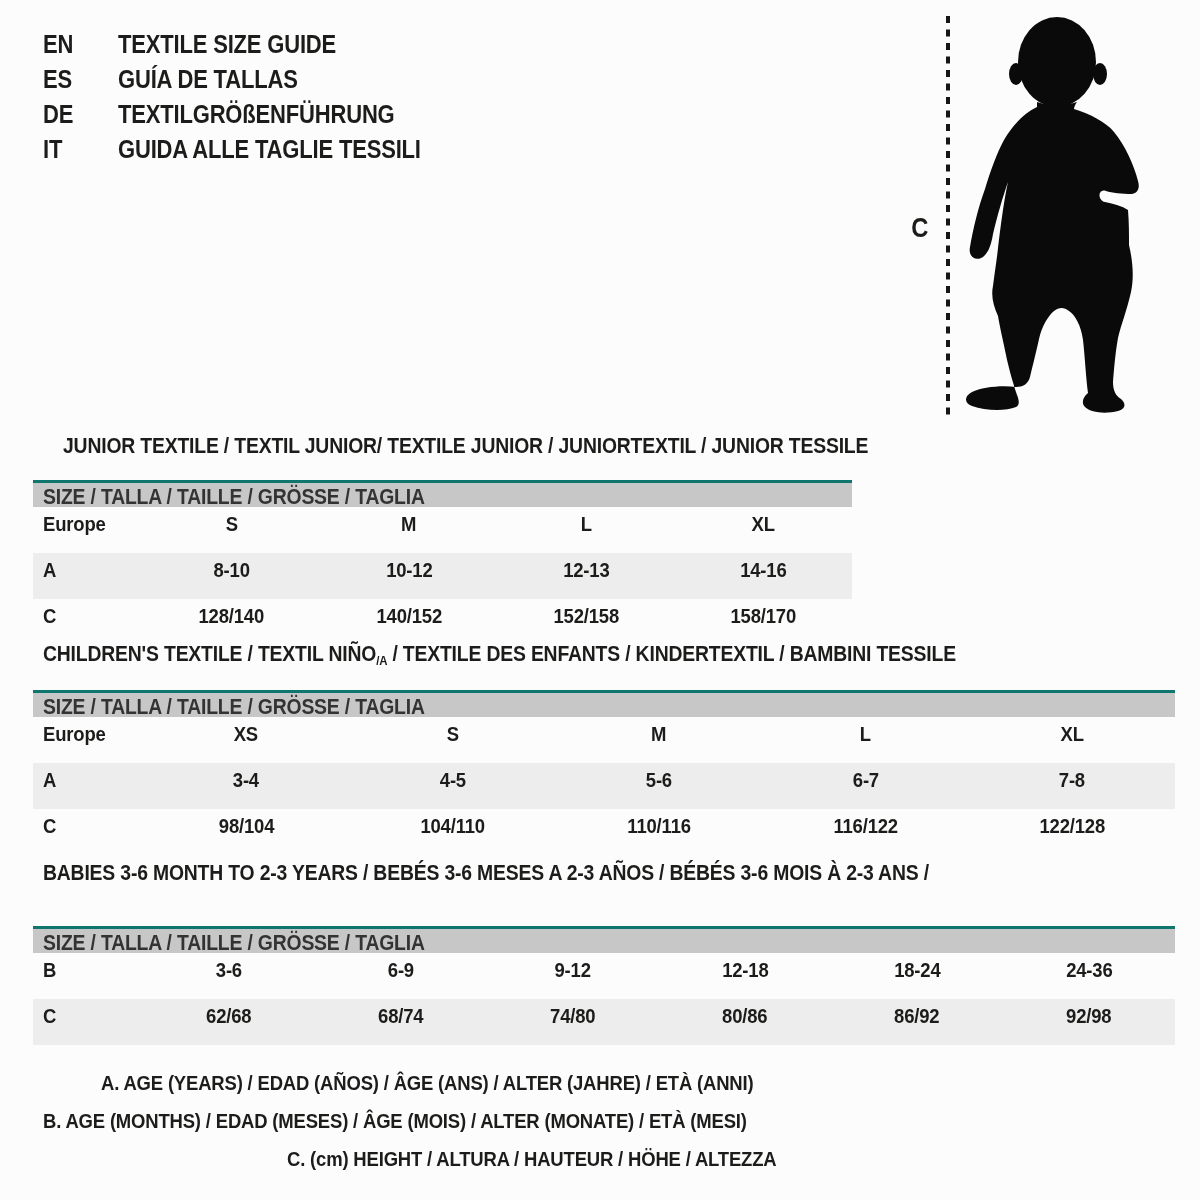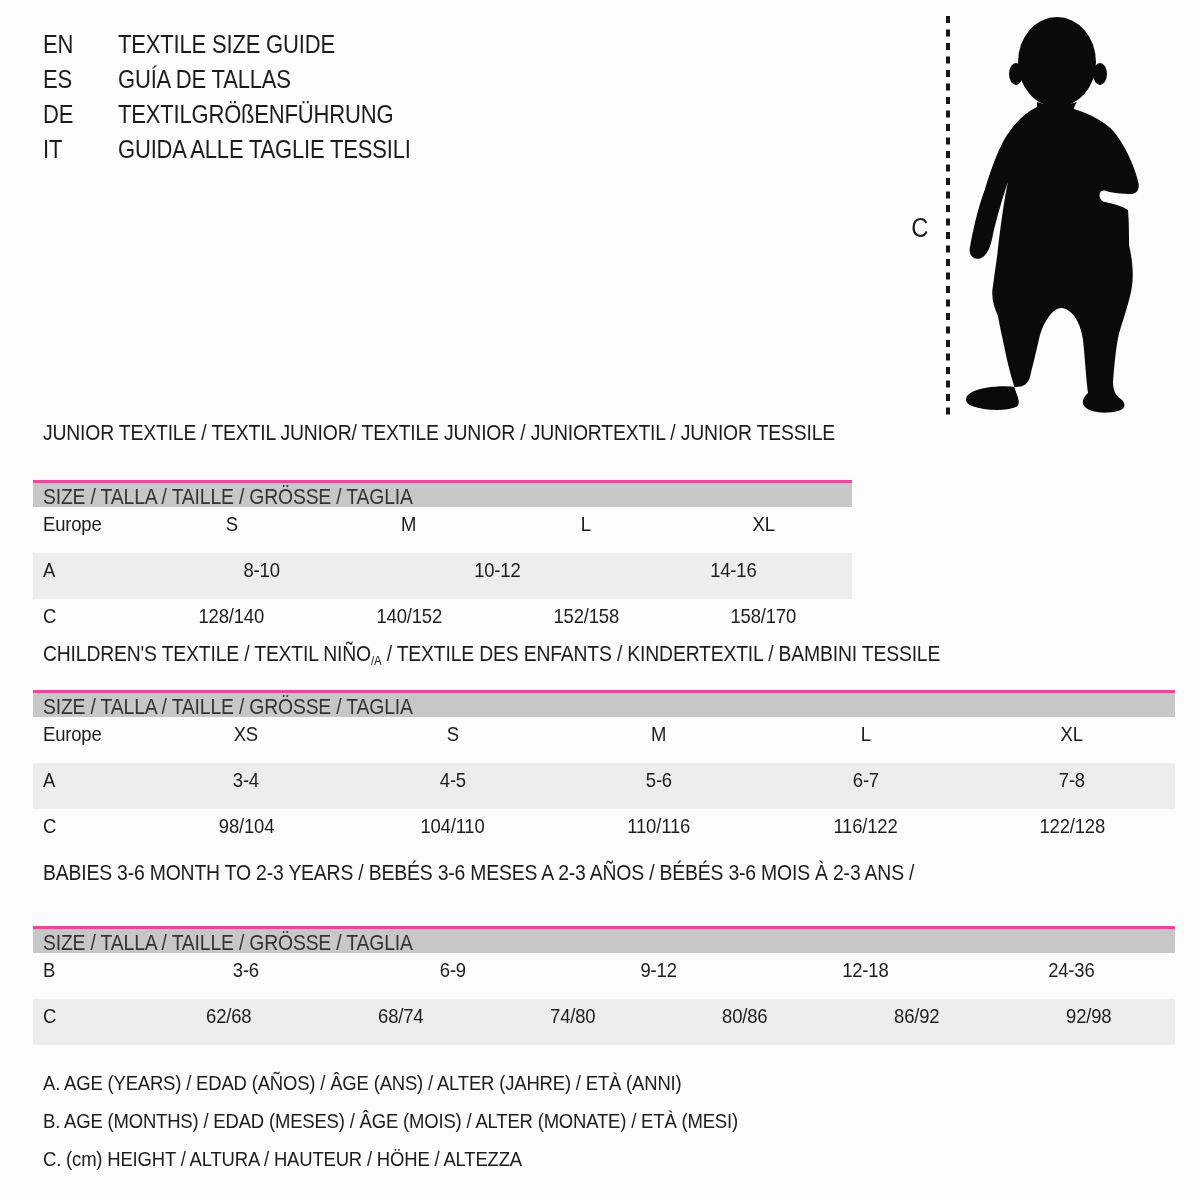--- a/index.html
+++ b/index.html
@@ -1,41 +1,41 @@
 <!DOCTYPE html>
 <html><head>
 <meta charset="utf-8">
 <style>
   html,body{margin:0;padding:0;}
   body{background:#ffffff;font-family:"Liberation Sans","DejaVu Sans",sans-serif;}
   .page{position:relative;width:1200px;height:1200px;background:#fcfcfc;overflow:hidden;
-        color:#1c1c1b;font-weight:normal;letter-spacing:-0.2px;}
+        color:#1c1c1b;font-weight:bold;letter-spacing:-0.2px;}
   
   .sx{display:inline-block;transform:scaleX(0.88);white-space:nowrap;}
   .sx.l{transform-origin:0 50%;}
   
   .langs{position:absolute;left:43px;top:27px;}
   .lrow{display:flex;height:35px;line-height:35px;font-size:25px;}
   .lcode{width:75px;}
   
   .dashline{position:absolute;left:944px;top:16px;}
   .clabel{position:absolute;left:910px;top:213px;font-size:27px;}
   .sil{position:absolute;left:962px;top:10px;}
   
   .stitle{position:absolute;left:43px;font-size:22px;}
   .tbl{position:absolute;left:33px;}
-  .bar{height:27px;line-height:27px;border-top:3px solid #ec4899;background:#c7c7c7;
+  .bar{height:27px;line-height:27px;border-top:3px solid #0f766e;background:#c7c7c7;
        padding-left:10px;font-size:22px;color:#333;box-sizing:border-box;}
   .trow{display:flex;height:46px;line-height:34px;font-size:21px;}
   .trow.alt{background:#ededed;}
   .cell{flex:1;text-align:center;}
   .cell.lab{flex:0 0 110px;text-align:left;padding-left:10px;box-sizing:border-box;}
   .sub{font-size:13px;vertical-align:-4px;}
   
-  .legend{position:absolute;left:43px;top:1064px;}
+  .legend{position:absolute;left:43px;top:1064px;text-align:right;}
   .legend p{margin:0;height:38px;line-height:38px;font-size:21px;}
 </style>
 </head>
 <body>
 
 <div class="page">
 
   <div class="langs">
     <div class="lrow">
       <span class="lcode"><span class="sx l">EN</span></span>
@@ -98,36 +98,37 @@
         C 39 213, 42 190, 46 172
         C 41 186, 35 207, 31 224
         C 29 236, 26 243, 21 247
         C 13 252, 6 246, 8 237
         C 11 219, 16 198, 23 179
         C 29 159, 35 143, 42 130
         C 50 116, 62 103, 75 97 Z"></path>
     </g>
   </svg>
 
-  <div class="stitle" style="top:420px;">
+  <div class="stitle" style="top:433px;margin-left:20px;">
     <span class="sx l">JUNIOR TEXTILE / TEXTIL JUNIOR/ TEXTILE JUNIOR / JUNIORTEXTIL / JUNIOR TESSILE</span>
   </div>
   <div class="tbl" style="top:480px;width:819px;">
     <div class="bar"><span class="sx l">SIZE / TALLA / TAILLE / GRÖSSE / TAGLIA</span></div>
     <div class="trow">
       <div class="cell lab"><span class="sx l">Europe</span></div>
       <div class="cell"><span class="sx">S</span></div>
       <div class="cell"><span class="sx">M</span></div>
       <div class="cell"><span class="sx">L</span></div>
       <div class="cell"><span class="sx">XL</span></div>
     </div>
     <div class="trow alt">
       <div class="cell lab"><span class="sx l">A</span></div>
       <div class="cell"><span class="sx">8-10</span></div>
       <div class="cell"><span class="sx">10-12</span></div>
+      <div class="cell"><span class="sx">12-13</span></div>
       <div class="cell"><span class="sx">14-16</span></div>
     </div>
     <div class="trow">
       <div class="cell lab"><span class="sx l">C</span></div>
       <div class="cell"><span class="sx">128/140</span></div>
       <div class="cell"><span class="sx">140/152</span></div>
       <div class="cell"><span class="sx">152/158</span></div>
       <div class="cell"><span class="sx">158/170</span></div>
     </div>
   </div>
@@ -167,20 +168,21 @@
     <span class="sx l">BABIES 3-6 MONTH TO 2-3 YEARS / BEBÉS 3-6 MESES A 2-3 AÑOS / BÉBÉS 3-6 MOIS À 2-3 ANS /</span>
   </div>
   <div class="tbl" style="top:926px;width:1142px;">
     <div class="bar"><span class="sx l">SIZE / TALLA / TAILLE / GRÖSSE / TAGLIA</span></div>
     <div class="trow">
       <div class="cell lab"><span class="sx l">B</span></div>
       <div class="cell"><span class="sx">3-6</span></div>
       <div class="cell"><span class="sx">6-9</span></div>
       <div class="cell"><span class="sx">9-12</span></div>
       <div class="cell"><span class="sx">12-18</span></div>
+      <div class="cell"><span class="sx">18-24</span></div>
       <div class="cell"><span class="sx">24-36</span></div>
     </div>
     <div class="trow alt">
       <div class="cell lab"><span class="sx l">C</span></div>
       <div class="cell"><span class="sx">62/68</span></div>
       <div class="cell"><span class="sx">68/74</span></div>
       <div class="cell"><span class="sx">74/80</span></div>
       <div class="cell"><span class="sx">80/86</span></div>
       <div class="cell"><span class="sx">86/92</span></div>
       <div class="cell"><span class="sx">92/98</span></div>

